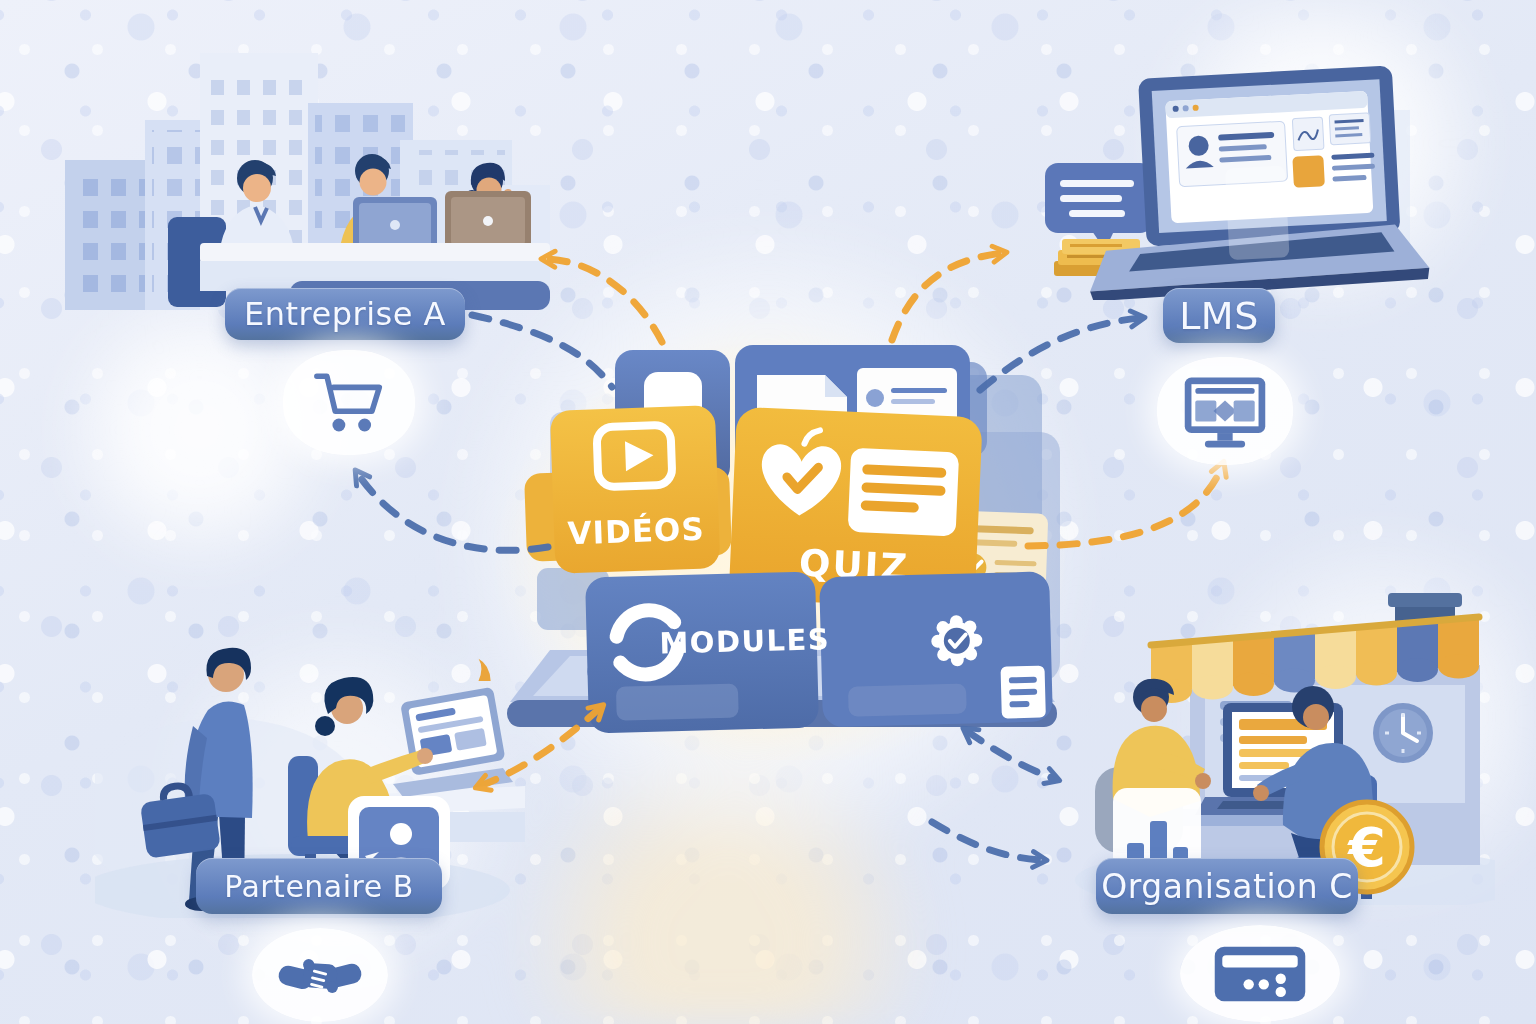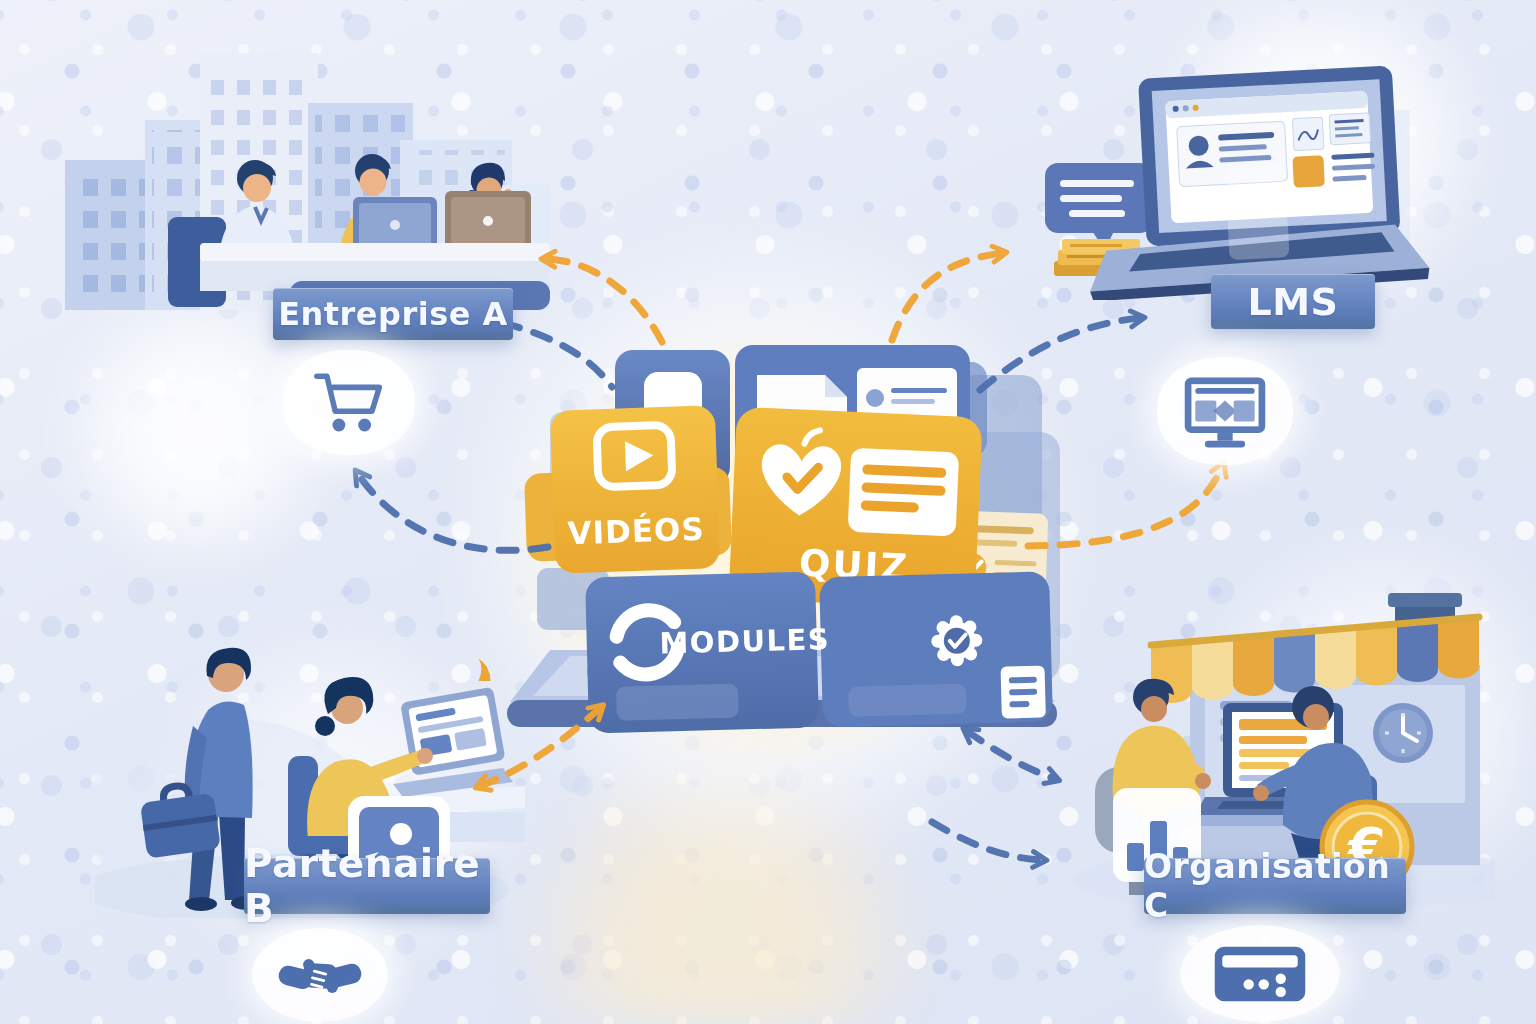--- a/index.html
+++ b/index.html
@@ -19,23 +19,23 @@
     background-image:
       radial-gradient(circle at 50% 53%, rgba(255,246,224,.95) 0 130px, rgba(255,255,255,.55) 220px, transparent 330px),
       radial-gradient(circle at 13% 42%, rgba(255,255,255,.85) 0 60px, transparent 150px),
       radial-gradient(circle at 47% 92%, rgba(250,236,208,.75) 0 90px, transparent 210px),
       radial-gradient(circle at 86% 14%, rgba(255,255,255,.8) 0 80px, transparent 180px),
       radial-gradient(circle at 90% 70%, rgba(255,255,255,.6) 0 90px, transparent 200px),
       radial-gradient(circle at 22% 78%, rgba(255,255,255,.6) 0 80px, transparent 190px);}
   .scene{position:absolute;}
   .node-label{position:absolute;display:flex;align-items:center;justify-content:center;
     background:linear-gradient(180deg,#7e9ace 0%,#5c7cba 70%,#54739f 100%);
-    color:#f5f8ff;border-radius:4px;font-weight:700;letter-spacing:.5px;
+    color:#f5f8ff;border-radius:16px;font-weight:400;letter-spacing:.5px;
     box-shadow:0 6px 16px rgba(70,100,160,.30), inset 0 1px 0 rgba(255,255,255,.35);
-    text-shadow:0 1px 2px rgba(40,60,110,.25);margin-left:48px;}
+    text-shadow:0 1px 2px rgba(40,60,110,.25);}
   .bubble{position:absolute;background:rgba(255,255,255,.92);border-radius:50%;
     display:flex;align-items:center;justify-content:center;
     box-shadow:0 0 28px 10px rgba(255,255,255,.75);}
   svg text{font-family:"DejaVu Sans","Liberation Sans",sans-serif;}
 </style>
 </head>
 <body>
 
 <div class="canvas">
   <div class="bg-dots"></div>
@@ -458,22 +458,22 @@
       <path d="M892,340 C912,283 948,260 1002,253" stroke="#f0a431" marker-end="url(#mO)"></path>
       <path d="M980,390 C1030,348 1080,324 1140,318" stroke="#4d6fad" marker-end="url(#mB)"></path>
       <path d="M1028,546 C1120,545 1198,528 1222,466" stroke="#f0a431" marker-end="url(#mO)"></path>
       <path d="M967,731 C1002,756 1030,770 1055,779" stroke="#4d6fad" marker-start="url(#mB)" marker-end="url(#mB)"></path>
       <path d="M932,822 C975,848 1008,858 1042,860" stroke="#4d6fad" marker-end="url(#mB)"></path>
       <path d="M480,786 C522,770 560,744 600,708" stroke="#f0a431" marker-start="url(#mO)" marker-end="url(#mO)"></path>
     </g>
   </svg>
 
   <div class="node-label" style="left:225px;top:288px;width:240px;height:52px;font-size:32px">Entreprise A</div>
-  <div class="node-label" style="left:1163px;top:274px;width:164px;height:55px;font-size:38px">LMS</div>
-  <div class="node-label" style="left:196px;top:858px;width:246px;height:56px;font-size:39px">Partenaire B</div>
+  <div class="node-label" style="left:1163px;top:288px;width:112px;height:55px;font-size:38px">LMS</div>
+  <div class="node-label" style="left:196px;top:858px;width:246px;height:56px;font-size:30px">Partenaire B</div>
   <div class="node-label" style="left:1096px;top:858px;width:262px;height:56px;font-size:33px">Organisation C</div>
 
   <div class="bubble" style="left:283px;top:350px;width:132px;height:105px;border-radius:46%">
     <svg width="84" height="68" viewBox="0 0 90 74">
       <path d="M10,8 h11 l9,38 h40 l8,-26 h-50" fill="none" stroke="#5b7ab8" stroke-width="6" stroke-linecap="round" stroke-linejoin="round"></path>
       <circle cx="34" cy="61" r="7" fill="#5b7ab8"></circle>
       <circle cx="62" cy="61" r="7" fill="#5b7ab8"></circle>
     </svg>
   </div>
   <div class="bubble" style="left:1157px;top:357px;width:136px;height:108px;border-radius:46%">

